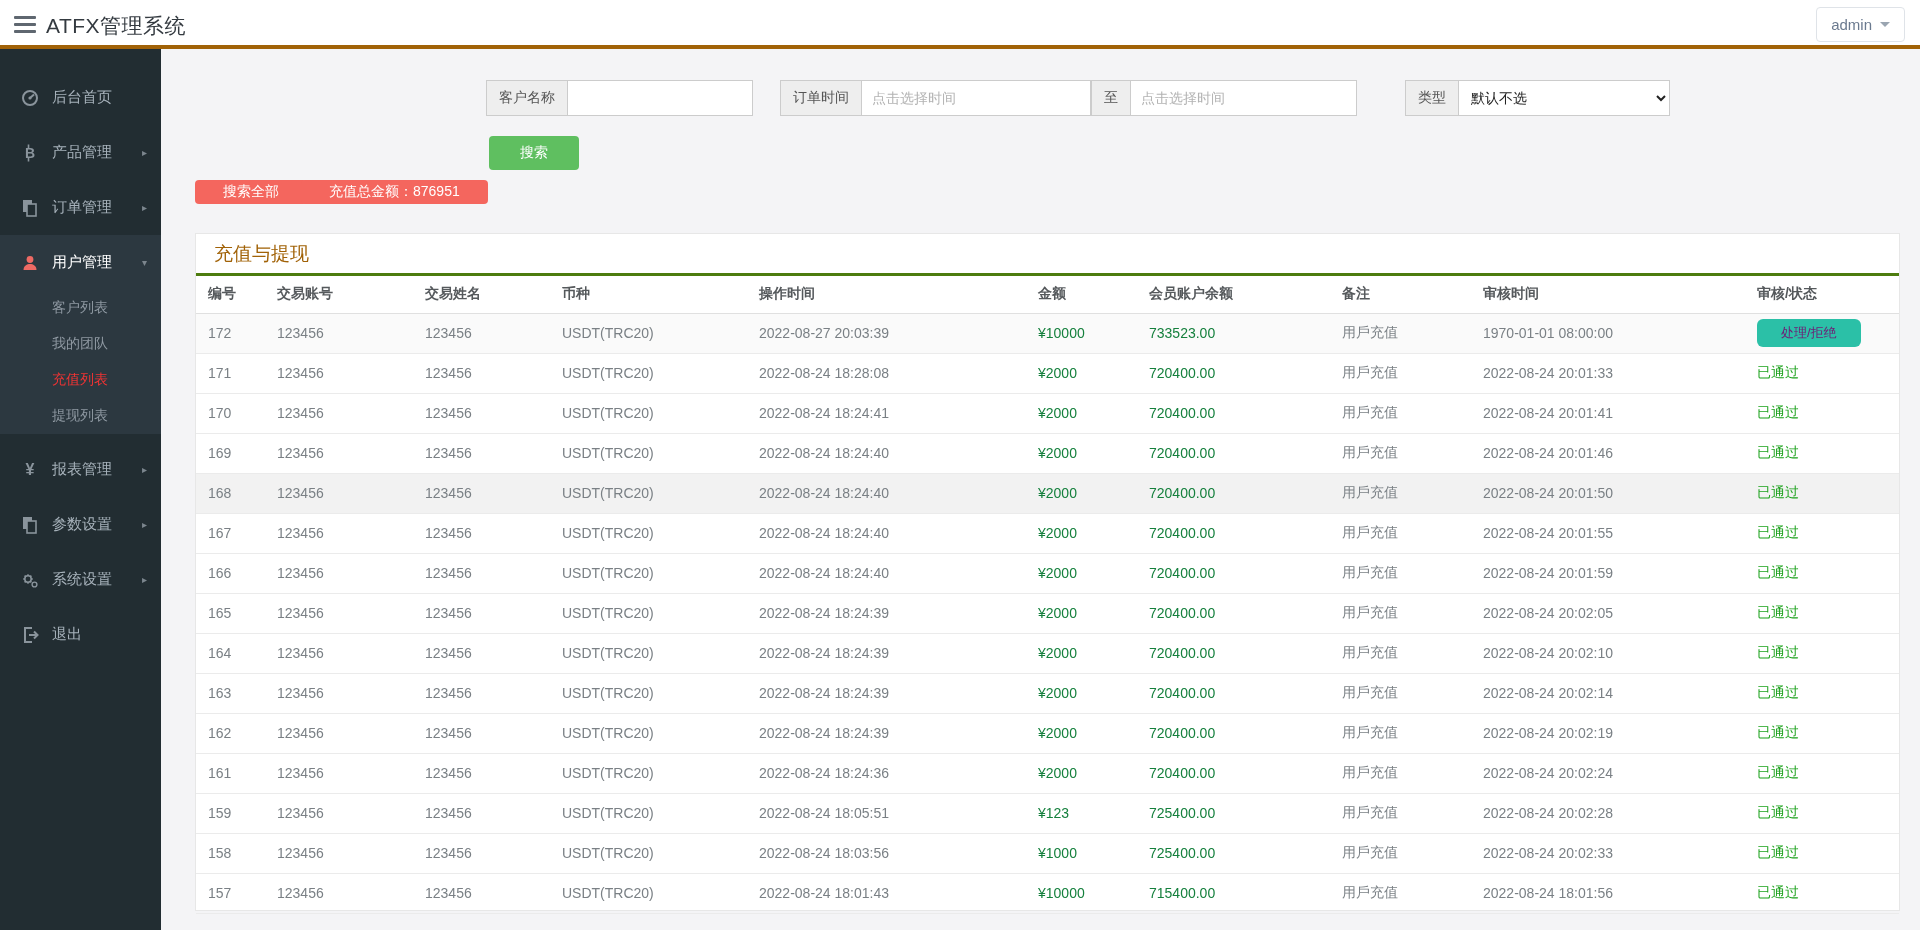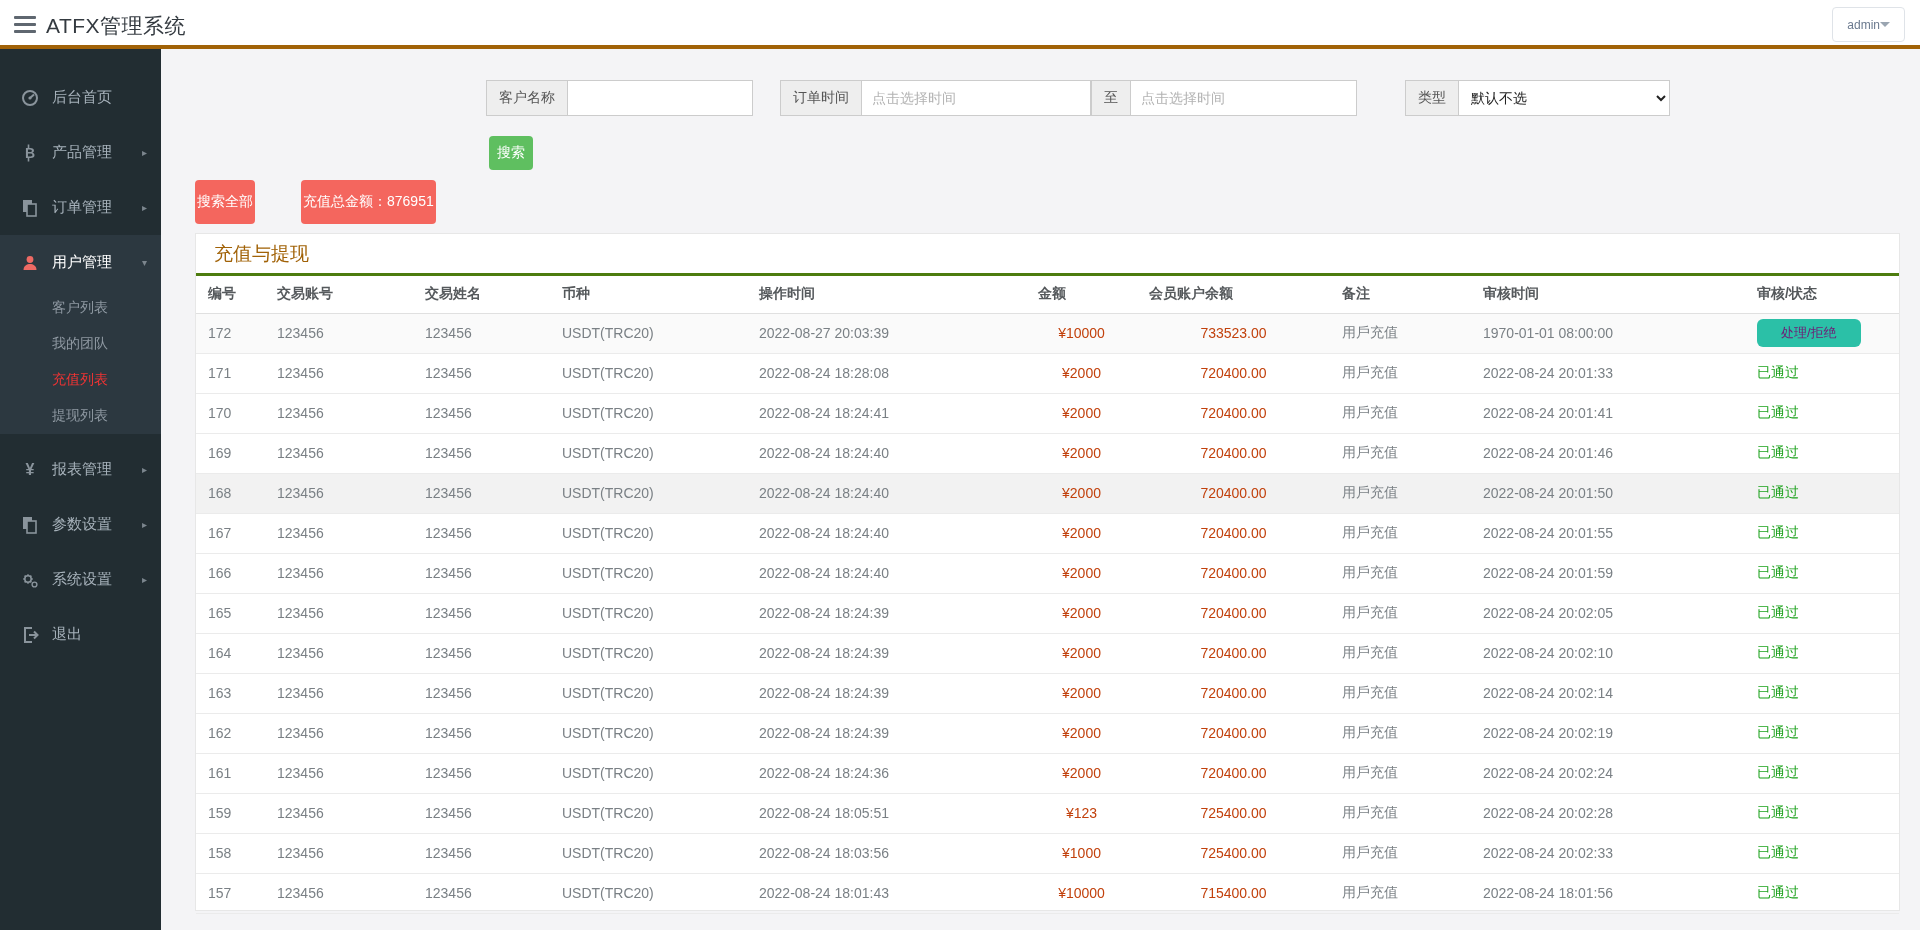--- a/index.html
+++ b/index.html
@@ -10,21 +10,21 @@
   }
 
   
   .header { position:absolute; top:0; left:0; width:1920px; height:49px;
             background:#fff; border-bottom:4px solid #a16207; z-index:5; }
   .hamburger { position:absolute; left:14px; top:16px; width:22px; height:17px; cursor:pointer; }
   .hamburger span { display:block; height:3px; background:#5f6770; margin-bottom:4px; border-radius:1px; }
   .app-title { position:absolute; left:46px; top:12px; font-size:21px; font-weight:500; color:#343a40; letter-spacing:0.5px; }
   .admin-btn { position:absolute; right:15px; top:7px; height:35px; padding:0 14px;
                border:1px solid #dfe3e8; border-radius:4px; background:#fff;
-               color:#6b7a8f; font-size:12px; display:flex; align-items:center; cursor:pointer; }
+               color:#6b7a8f; font-size:15px; display:flex; align-items:center; gap:8px; cursor:pointer; }
   .caret-down { width:0; height:0; border-left:5px solid transparent; border-right:5px solid transparent;
                 border-top:5px solid #9aa5b1; display:inline-block; }
 
   
   .sidebar { position:absolute; top:49px; left:0; bottom:0; width:161px; background:#222d32; }
   .side-item { height:55px; display:flex; align-items:center; padding:0 14px 0 19px;
                color:#a7b2bb; font-size:15px; cursor:pointer; }
   .side-item .icn { width:22px; margin-right:11px; display:flex; justify-content:center; align-items:center; }
   .side-item .arrow { margin-left:auto; font-size:10px; color:#7c868e; }
   .side-group { background:#2c3840; }
@@ -38,34 +38,34 @@
   .main { position:absolute; left:180px; top:49px; right:0; bottom:0; }
   .input-group { position:absolute; display:flex; height:36px; }
   .ig-addon { background:#eee; border:1px solid #ccc; color:#555; padding:12px 12px;
               display:flex; align-items:center; font-size:14px; white-space:nowrap; }
   .ig-input { border:1px solid #ccc; margin-left:-1px; padding:0 10px; font-size:14px;
               color:#555; outline:none; background:#fff; }
   .ig-input::placeholder { color:#b3b3b3; }
   .ig-select { border:1px solid #ccc; margin-left:-1px; background:#fff; font-size:14px;
                color:#222; padding:0 8px; outline:none; }
   .btn { border:none; border-radius:4px; color:#fff; font-size:14px; cursor:pointer; }
-  .btn-green { position:absolute; left:309px; top:87px; height:34px; padding:0 8px; background:#5fbf60; }
-  .btn-red { position:absolute; height:44px; padding:0 2px; background:#f4665e; top:131px; }
+  .btn-green { position:absolute; left:309px; top:87px; height:34px; padding:0 31px; background:#5fbf60; }
+  .btn-red { position:absolute; height:24px; padding:0 28px; background:#f4665e; top:131px; }
 
   
   .panel { position:absolute; left:15px; top:184px; width:1705px; height:678px;
            background:#fff; border:1px solid #e7e7e7; }
   .panel-title { height:42px; display:flex; align-items:center; padding-left:18px;
                  color:#a16207; font-size:19px; border-bottom:3px solid #4d7c0f; }
   table { border-collapse:collapse; table-layout:fixed; width:1703px; }
   th { text-align:left; font-weight:bold; color:#55595c; font-size:14px;
        height:37px; padding:0 12px; border-bottom:1px solid #e0e0e0; }
   td { height:40px; padding:0 12px; color:#7a8085; font-size:14px;
        border-bottom:1px solid #ebebeb; white-space:nowrap; overflow:hidden; }
-  td.red { color:#c2410c;text-align:center; }
+  td.red { color:#15803d; }
   .status-badge { display:inline-block; background:#2bc0a7; color:#701a75; font-size:13px;
                   padding:5px 24px; border-radius:6px; cursor:pointer; }
   .status-ok { color:#1fa31f; }
 </style>
 </head>
 <body>
 
 <div class="header">
   <div class="hamburger">
     <span></span>

